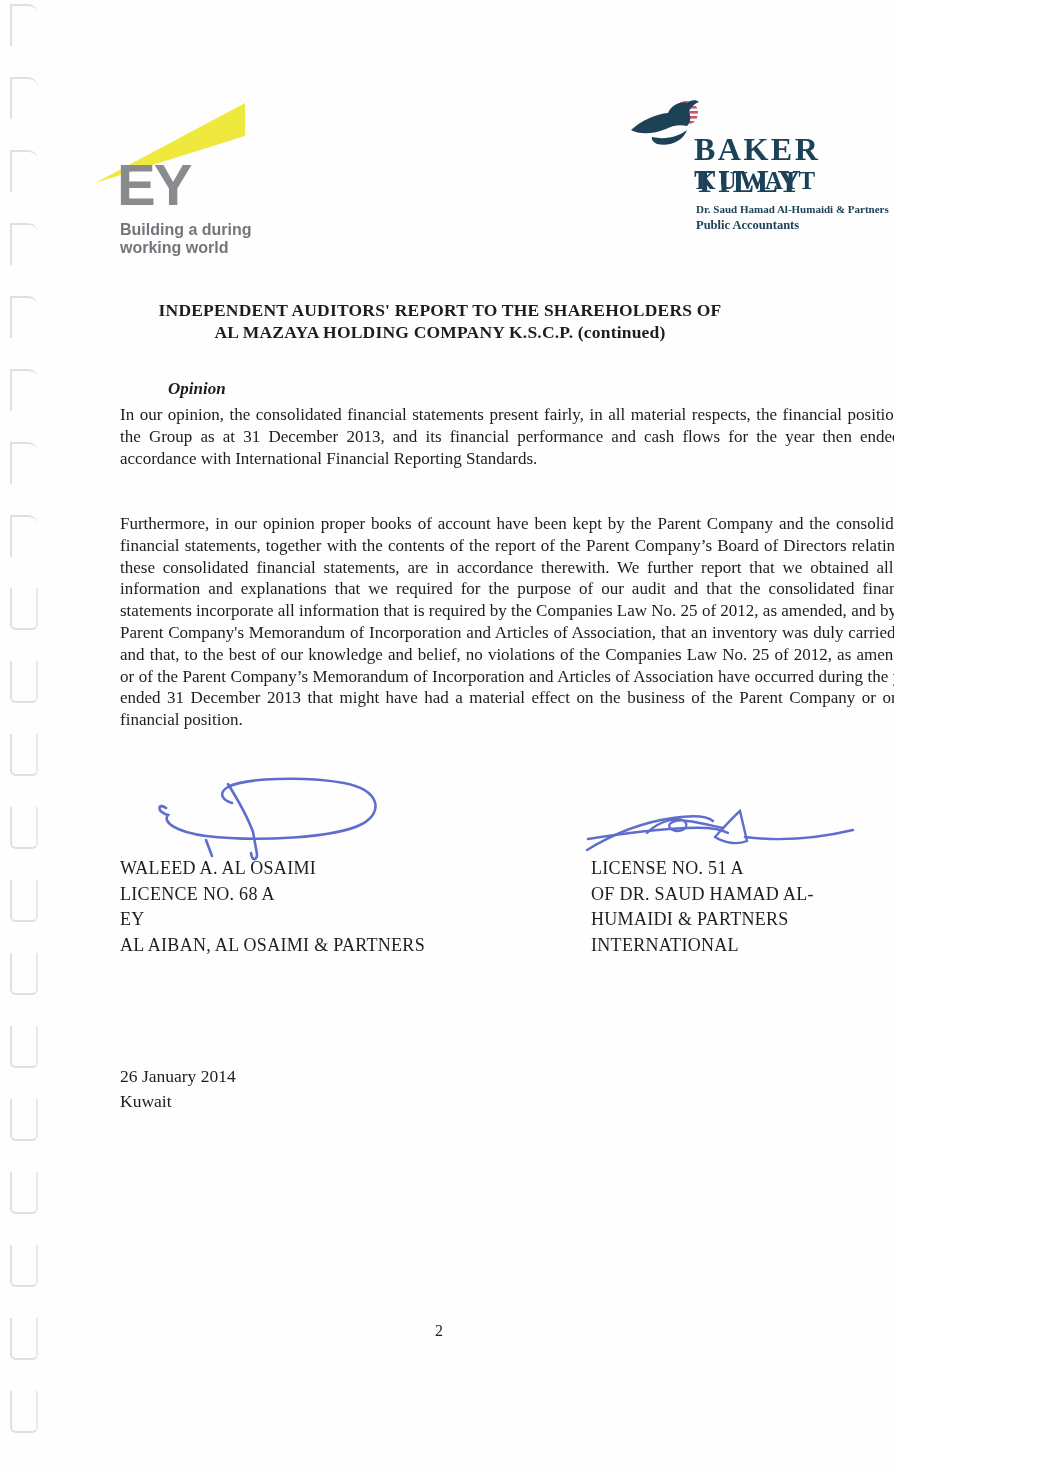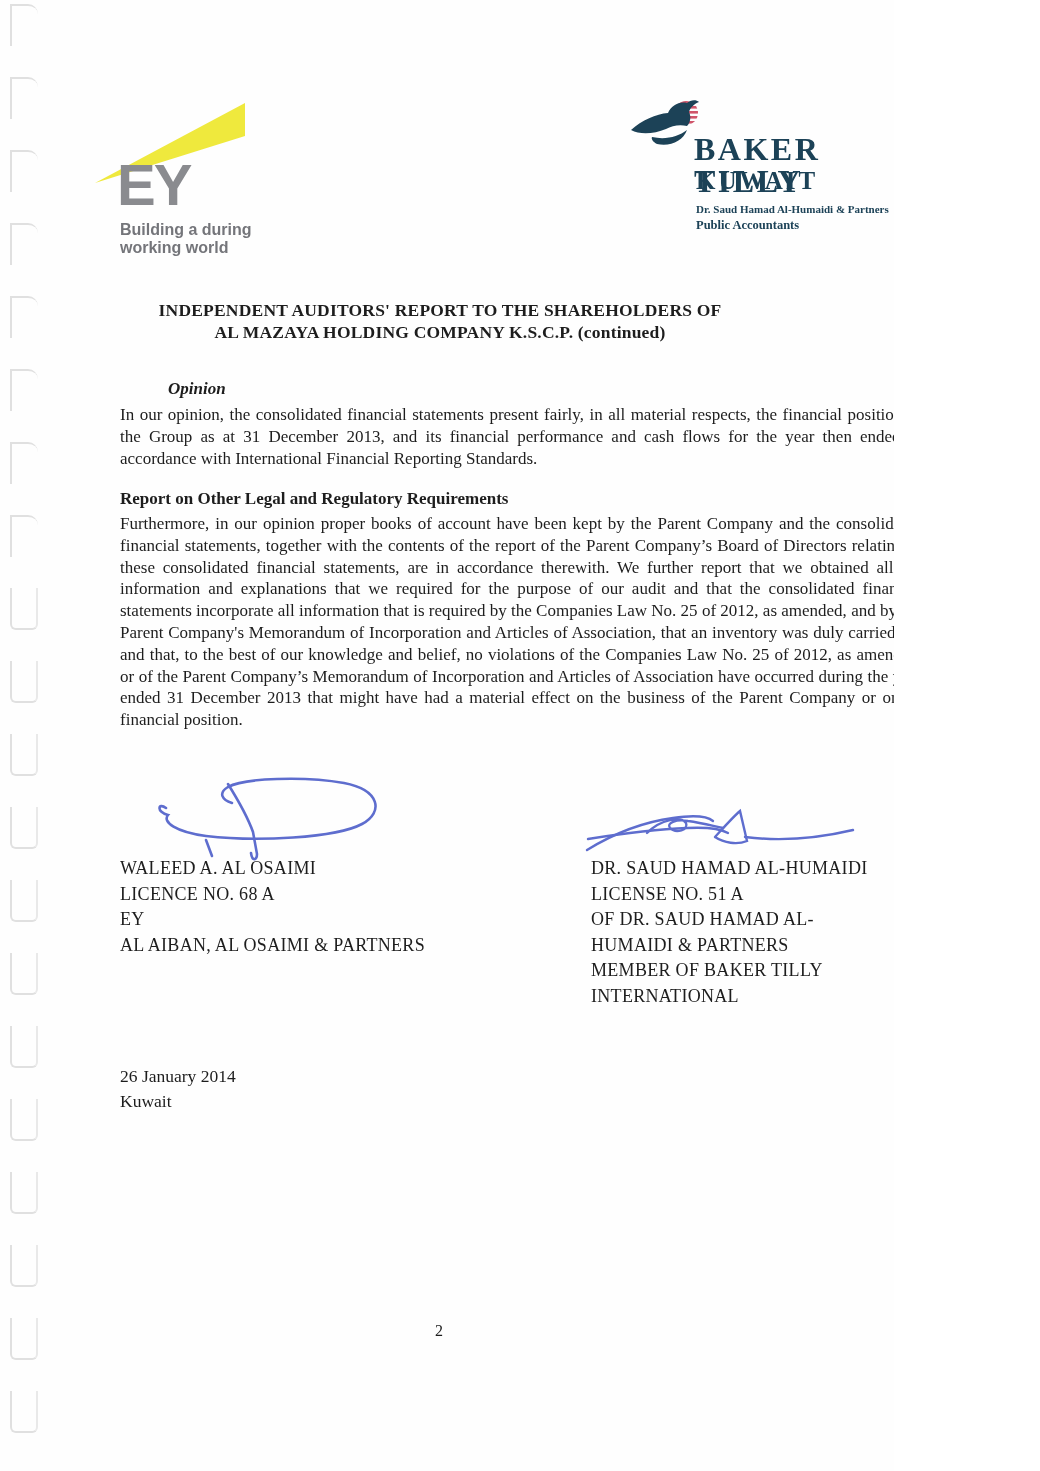--- a/index.html
+++ b/index.html
@@ -117,21 +117,20 @@
   </div>
 
   <div class="doc-title">
     <div>INDEPENDENT AUDITORS' REPORT TO THE SHAREHOLDERS OF</div>
     <div>AL MAZAYA HOLDING COMPANY K.S.C.P. (continued)</div>
   </div>
 
   <div class="sec-opinion-h">Opinion</div>
   <div class="sec-opinion-p">In our opinion, the consolidated financial statements present fairly, in all material respects, the financial position of the Group as at 31 December 2013, and its financial performance and cash flows for the year then ended in accordance with International Financial Reporting Standards.</div>
 
-  <div class="sec-legal-h">Report on Other Legal and Regulatory Requirements</div>
   <div class="sec-legal-p">Furthermore, in our opinion proper books of account have been kept by the Parent Company and the consolidated financial statements, together with the contents of the report of the Parent Company’s Board of Directors relating to these consolidated financial statements, are in accordance therewith. We further report that we obtained all the information and explanations that we required for the purpose of our audit and that the consolidated financial statements incorporate all information that is required by the Companies Law No. 25 of 2012, as amended, and by the Parent Company's Memorandum of Incorporation and Articles of Association, that an inventory was duly carried out and that, to the best of our knowledge and belief, no violations of the Companies Law No. 25 of 2012, as amended, or of the Parent Company’s Memorandum of Incorporation and Articles of Association have occurred during the year ended 31 December 2013 that might have had a material effect on the business of the Parent Company or on its financial position.</div>
 
   <svg class="sig-left-svg" width="240" height="100" viewBox="0 0 240 100" fill="none" stroke="var(--signature-ink)" stroke-width="2.6" stroke-linecap="round" opacity="0.9">
     <path d="M 26,38 C 18,32 16,42 28,45 C 22,52 36,62 66,66 C 116,72 196,68 222,54 C 244,42 240,20 204,13 C 164,6 104,8 88,17 C 78,23 82,30 92,33"></path>
     <path d="M 88,14 C 98,30 108,48 113,62 L 117,84 C 117,91 112,91 111,83"></path>
     <path d="M 66,70 L 72,86"></path>
   </svg>
 
   <svg class="sig-right-svg" width="270" height="52" viewBox="0 0 270 52" fill="none" stroke="var(--signature-ink)" stroke-width="2.4" stroke-linecap="round" opacity="0.9">
     <path d="M 2,44 C 28,28 58,16 88,12 C 108,9 122,10 128,15"></path>
@@ -142,25 +141,23 @@
   </svg>
 
   <div class="sig-block sig-block-left">
     <div>WALEED A. AL OSAIMI</div>
     <div>LICENCE NO. 68 A</div>
     <div>EY</div>
     <div>AL AIBAN, AL OSAIMI &amp; PARTNERS</div>
   </div>
 
   <div class="sig-block sig-block-right">
-    <div>DR. SAUD HAMAD AL-HUMAIDI</div>
     <div>LICENSE NO. 51 A</div>
     <div>OF DR. SAUD HAMAD AL-</div>
     <div>HUMAIDI &amp; PARTNERS</div>
-    <div>MEMBER OF BAKER TILLY</div>
     <div>INTERNATIONAL</div>
   </div>
 
   <div class="date-block">
     <div>26 January 2014</div>
     <div>Kuwait</div>
   </div>
 
   <div class="page-number">2</div>
 

